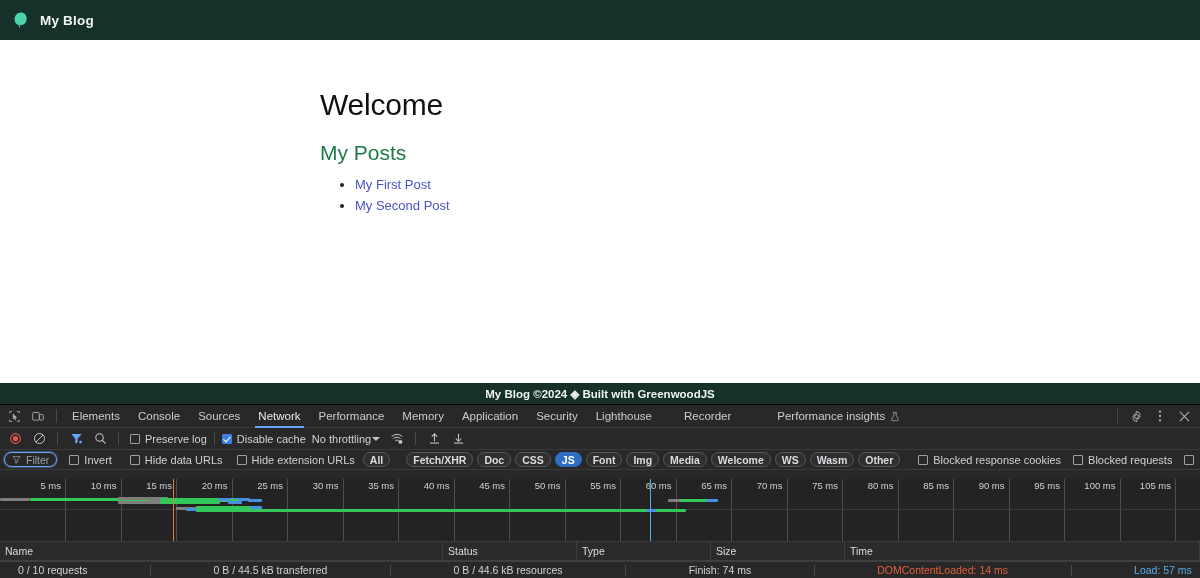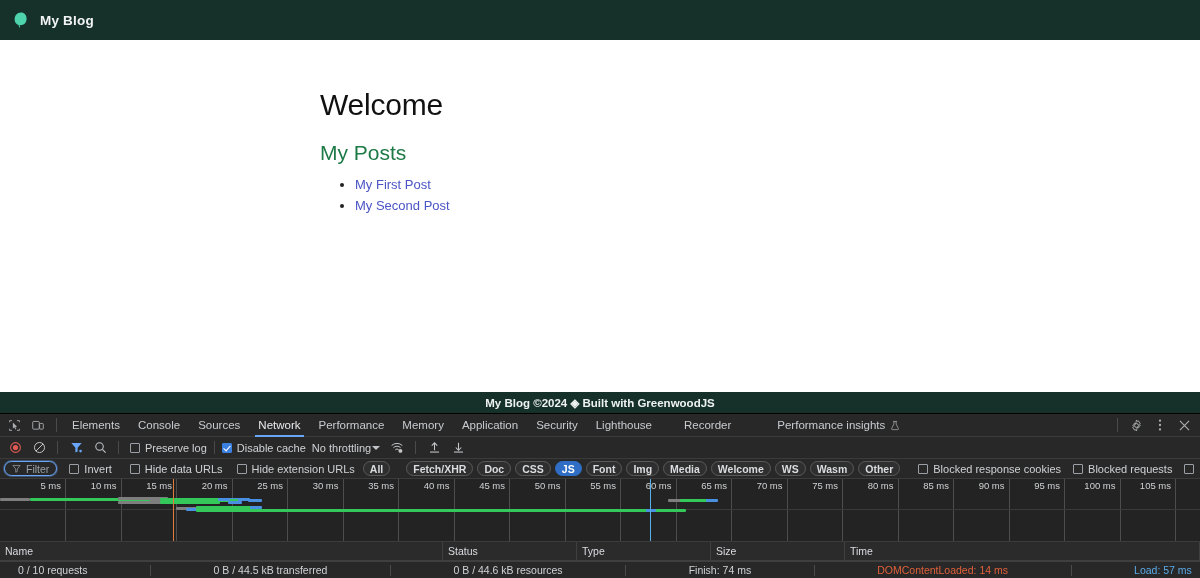--- a/index.html
+++ b/index.html
@@ -98,21 +98,21 @@
   .filter-ph { color: #9aa0a6; font-size: 10.5px; }
   .chip {
     border: 1px solid #5a5a5a; border-radius: 8px; height: 15px; padding: 0 6px;
     display: flex; align-items: center; color: #dadce0; font-size: 10.5px;
     font-weight: 700; white-space: nowrap; background: #2f2f2f;
   }
   .chip.active { background: #2f6ec4; border-color: #2f6ec4; color: #fff; }
   .fbar-gap { width: 5px; }
 
   
-  .dt-overview { height: 63px; background: #232323; position: relative; border-bottom: 1px solid #3b3b3b; overflow: hidden; }
+  .dt-overview { height: 63px; background: #232323; position: relative; border-bottom: 1px solid #3b3b3b; overflow: hidden; margin-top: 9px; }
   .ruler { position: absolute; inset: 0; }
   .tick { position: absolute; top: 0; bottom: 0; width: 1px; background: #4d4d4d; }
   .tick-label { position: absolute; top: 1px; font-size: 9.5px; color: #cfd2d5; transform: translateX(-100%); padding-right: 4px; white-space: nowrap; }
   .band { position: absolute; left: 0; right: 0; }
   .bar { position: absolute; height: 3px; border-radius: 1px; }
   .bar.gray { background: #7e7e7e; }
   .bar.green { background: #34c759; }
   .bar.blue { background: #4a90e2; }
   .vline { position: absolute; top: 0; bottom: 0; width: 1px; }
   .vline.dcl { background: #e07b39; }

